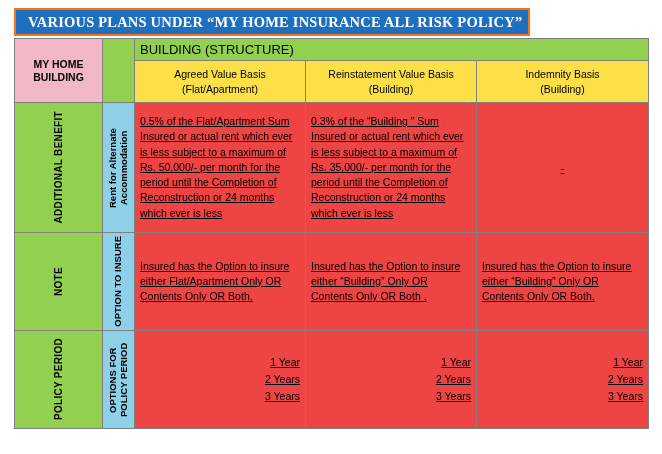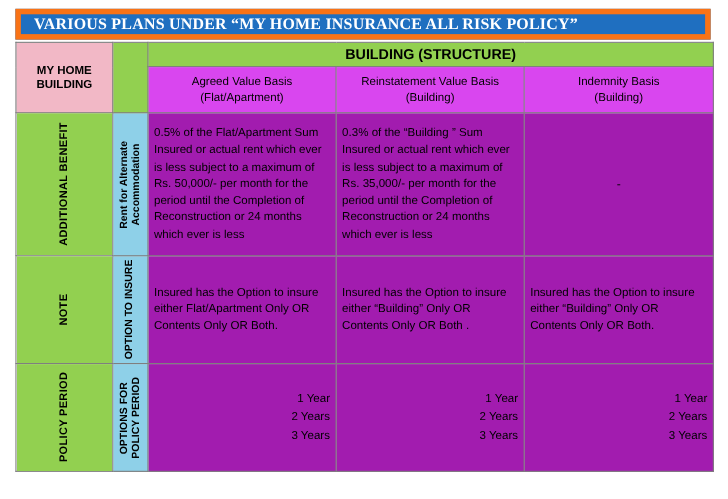--- a/index.html
+++ b/index.html
@@ -15,24 +15,24 @@
     width: 662px;
     height: 454px;
     box-sizing: border-box;
     background: #ffffff;
     overflow: hidden;
   }
   .title-bar {
     position: absolute;
     left: 14px;
     top: 8px;
-    width: 632px;
+    width: 516px;
     height: 28px;
     background: #1f6fc0;
-    border: 5px solid #f97316;
+    border: 2px solid #f97316;
     display: flex;
     align-items: center;
     padding-left: 12px;
     box-sizing: border-box;
   }
   .title-bar .title-text {
     color: #ffffff;
     font-weight: bold;
     font-size: 14.5px;
     letter-spacing: 0.2px;
@@ -46,28 +46,27 @@
     border-collapse: collapse;
     table-layout: fixed;
   }
   table.matrix td, table.matrix th {
     border: 1px solid #7f7f7f;
     vertical-align: middle;
     padding: 3px 5px;
     box-sizing: border-box;
   }
   .c-green  { background: #92d050; }
-  .c-blue   { background: #d946ef; }
+  .c-blue   { background: #fde047; }
   .c-pink   { background: #f2b8c6; }
   .c-cyan   { background: #8ed0e8; }
-  .c-body   { background: #a21caf; }
+  .c-body   { background: #ef4444; text-decoration: underline; }
 
   .hdr-building {
-    text-align: center;
-    font-weight: bold;
+    font-weight: normal;
     font-size: 13px;
     color: #000;
   }
   .hdr-myhome {
     text-align: center;
     font-weight: bold;
     font-size: 10.5px;
     color: #000;
     line-height: 1.2;
   }

